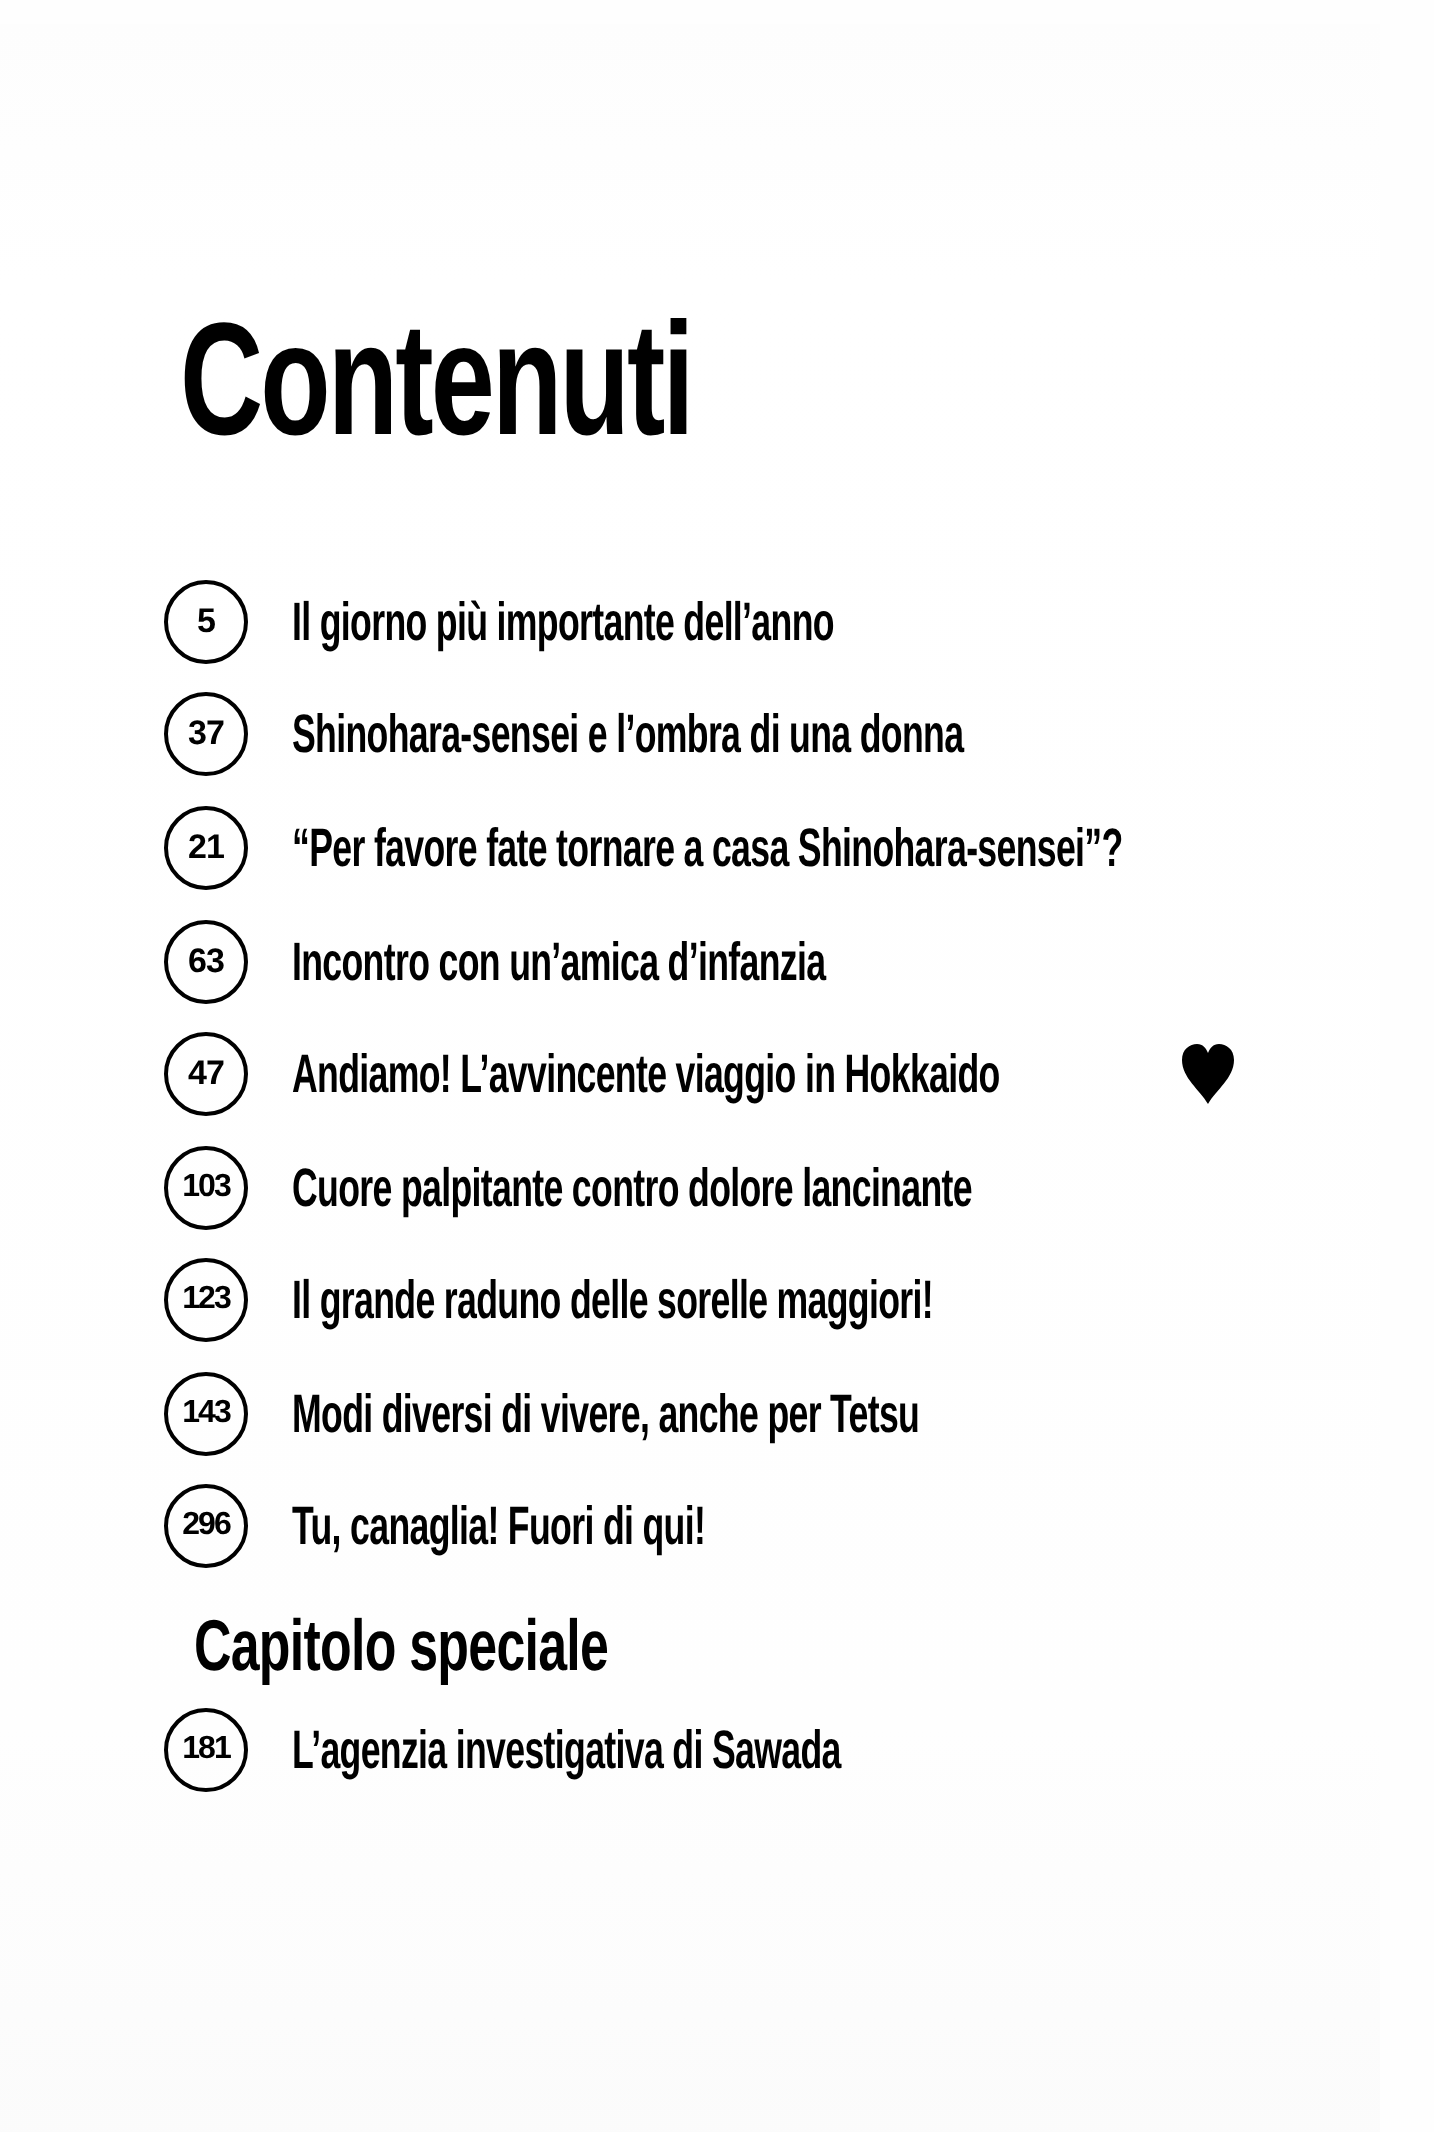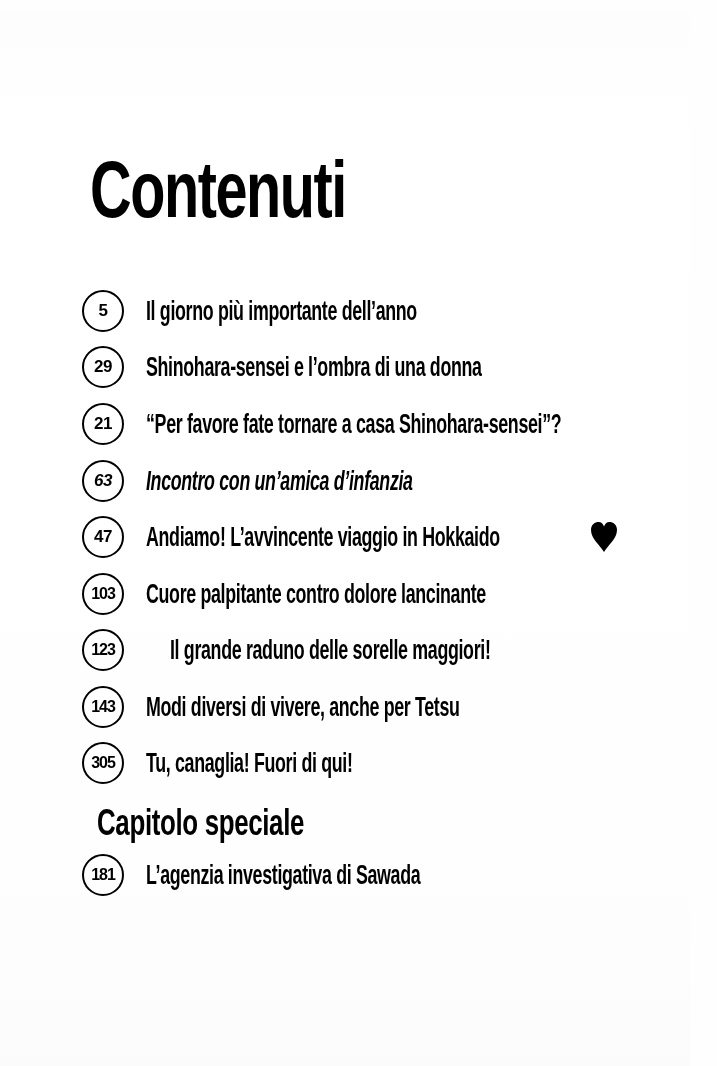--- a/index.html
+++ b/index.html
@@ -101,59 +101,59 @@
   <div class="title">Contenuti</div>
 
   <div class="toc-list">
 
     <div class="toc-row" style="top:0px;">
       <div class="page-circle">5</div>
       <span class="chapter-title">Il giorno più importante dell’anno</span>
     </div>
 
     <div class="toc-row" style="top:56px;">
-      <div class="page-circle">29</div>
+      <div class="page-circle">37</div>
       <span class="chapter-title">Shinohara-sensei e l’ombra di una donna</span>
     </div>
 
     <div class="toc-row" style="top:113px;">
       <div class="page-circle">21</div>
       <span class="chapter-title">“Per favore fate tornare a casa Shinohara-sensei”?</span>
     </div>
 
-    <div class="toc-row" style="top:170px;font-style:italic;">
+    <div class="toc-row" style="top:170px;">
       <div class="page-circle">63</div>
       <span class="chapter-title">Incontro con un’amica d’infanzia</span>
     </div>
 
     <div class="toc-row" style="top:226px; width:620px;">
       <div class="page-circle">47</div>
       <span class="chapter-title">Andiamo! L’avvincente viaggio in Hokkaido</span>
       <svg class="heart-icon" style="left:508px; top:7px;" viewBox="0 0 28 32">
         <path d="M14 31 C10 24, 1 18, 1 9 C1 3.5, 5 1, 8.5 1 C11.5 1, 13 3, 14 5.5 C15 3, 16.5 1, 19.5 1 C23 1, 27 3.5, 27 9 C27 18, 18 24, 14 31 Z" fill="#000"></path>
       </svg>
     </div>
 
     <div class="toc-row" style="top:283px;">
       <div class="page-circle small-num">103</div>
       <span class="chapter-title">Cuore palpitante contro dolore lancinante</span>
     </div>
 
-    <div class="toc-row" style="top:339px;gap:24px;">
+    <div class="toc-row" style="top:339px;">
       <div class="page-circle small-num">123</div>
       <span class="chapter-title">Il grande raduno delle sorelle maggiori!</span>
     </div>
 
     <div class="toc-row" style="top:396px;">
       <div class="page-circle small-num">143</div>
       <span class="chapter-title">Modi diversi di vivere, anche per Tetsu</span>
     </div>
 
     <div class="toc-row" style="top:452px;">
-      <div class="page-circle small-num">305</div>
+      <div class="page-circle small-num">296</div>
       <span class="chapter-title">Tu, canaglia! Fuori di qui!</span>
     </div>
 
   </div>
 
   <div class="section-heading">Capitolo speciale</div>
 
   <div class="toc-list" style="top:840px;">
     <div class="toc-row" style="top:0px;text-align:right;">
       <div class="page-circle small-num">181</div>

